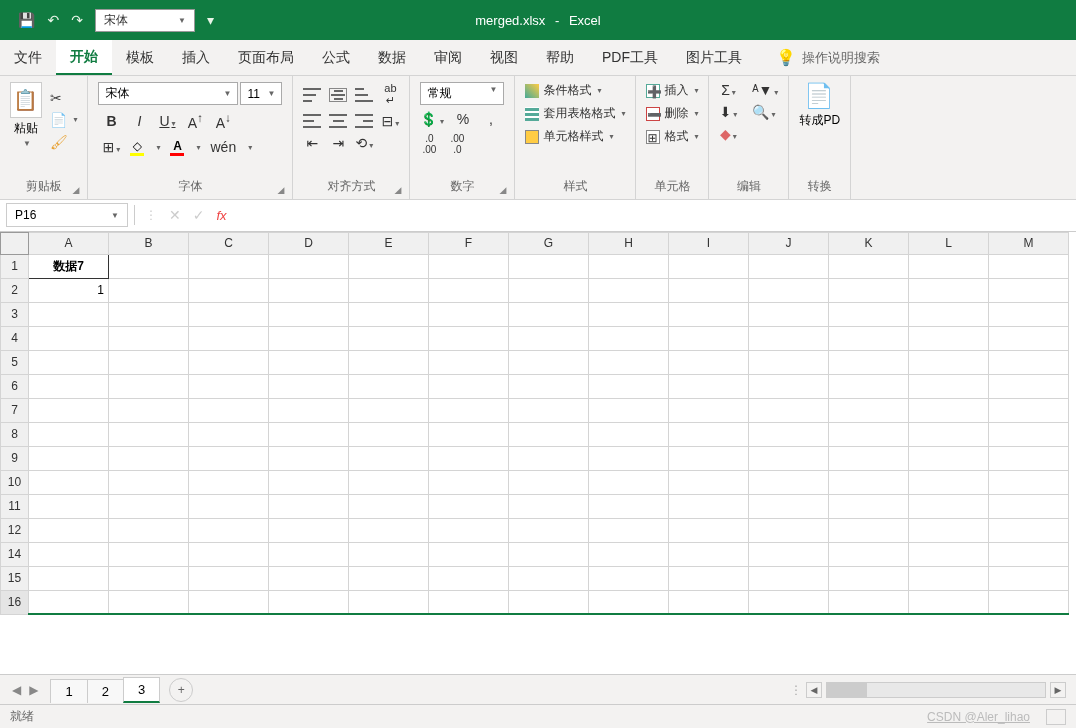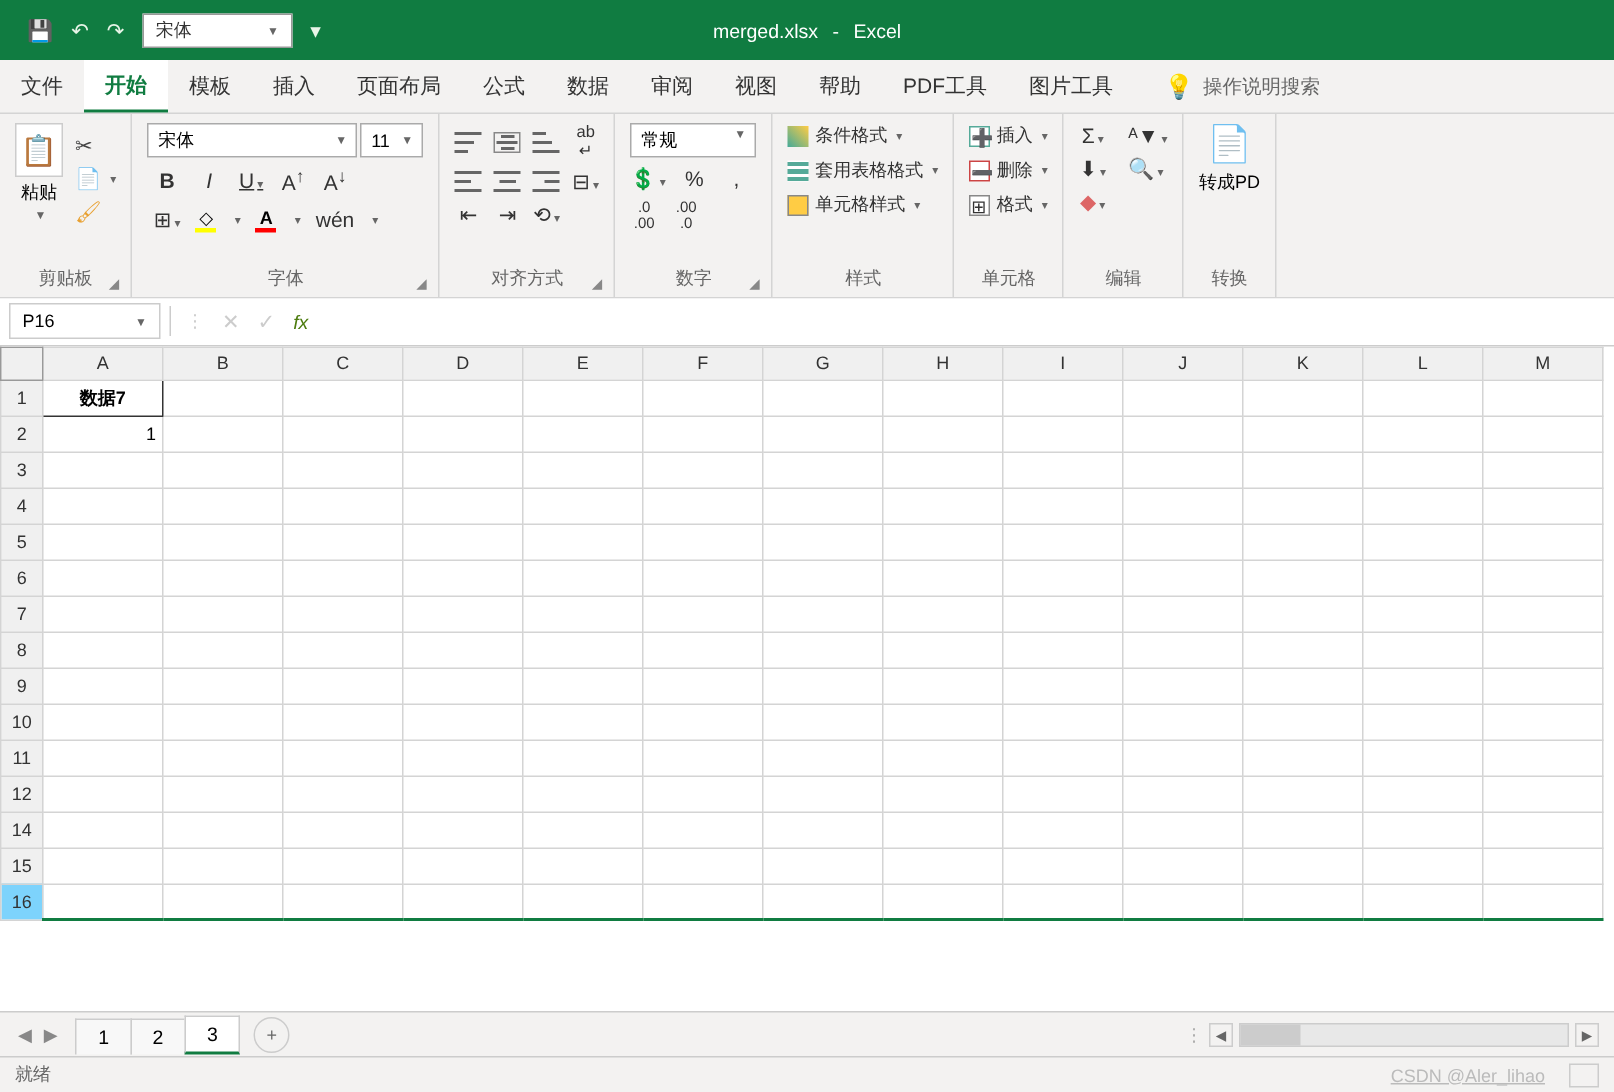--- a/index.html
+++ b/index.html
@@ -58,37 +58,37 @@
     .num-select { background: #fff; border: 1px solid #aaa; padding: 2px 6px; width: 84px; display: flex; justify-content: space-between; font-size: 12px; }
     .num-row { display: flex; gap: 10px; align-items: center; }
     
     
     .vert-list { display: flex; flex-direction: column; gap: 6px; }
     .vert-item { display: flex; align-items: center; gap: 4px; font-size: 12px; color: #333; cursor: pointer; white-space: nowrap; }
     .sq-icon { width: 14px; height: 14px; display: inline-block; }
     
     
     .ref-bar { height: 32px; display: flex; align-items: center; border-bottom: 1px solid #ccc; background: #fff; }
-    .name-box { width: 101px; border: 1px solid #ccc; margin: 0 6px; padding: 4px 8px; display: flex; justify-content: space-between; align-items: center; background: #fff; }
+    .name-box { width: 122px; border: 1px solid #ccc; margin: 0 6px; padding: 4px 8px; display: flex; justify-content: space-between; align-items: center; background: #fff; }
     .fx-controls { display: flex; align-items: center; gap: 12px; padding: 0 10px; color: #999; }
     .fx-btn { font-size: 14px; cursor: pointer; }
-    .fx-label { font-style: italic; font-size: 13px; color: #4d7c0f; }
+    .fx-label { font-style: italic; font-size: 13px; color: #ef4444; }
     .formula-input { flex: 1; border: none; padding: 4px; outline: none; }
     
     
     .grid-area { position: relative; overflow: hidden; }
     .grid { border-collapse: collapse; table-layout: fixed; }
     .grid th, .grid td { border: 1px solid #d4d4d4; font-size: 12px; background: #fff; }
     .grid .corner { width: 28px; height: 22px; background: #f0f0f0; border: 1px solid #999; }
     .grid .col-hdr { background: #f0f0f0; text-align: center; font-weight: normal; width: 80px; height: 22px; color: #333; }
     .grid .row-hdr { background: #f0f0f0; text-align: center; font-weight: normal; width: 28px; color: #333; }
     .grid td { height: 24px; padding: 0 4px; text-align: left; }
     .grid td.num { text-align: right; }
     .grid .a1 { font-weight: bold; text-align: center; }
-    .grid .row-hdr.active { background: #7dd3fc; }
+    .grid .row-hdr.active { background: #e5e5e5; }
     .grid tr.r16 td { border-bottom: 2px solid #107c41; }
     
     
     .sheet-bar { position: absolute; bottom: 24px; left: 0; right: 0; height: 30px; display: flex; align-items: center; background: #f3f2f1; border-top: 1px solid #ccc; }
     .sheet-nav { display: flex; gap: 8px; padding: 0 12px; color: #888; font-size: 12px; }
     .sheet-tabs { display: flex; align-items: flex-end; }
     .sheet-tab { padding: 4px 14px; border: 1px solid #ccc; border-bottom: none; background: #f8f8f8; font-size: 13px; cursor: pointer; margin-right: -1px; }
     .sheet-tab.active { background: #fff; border-bottom: 2px solid #107c41; }
     .add-sheet { width: 24px; height: 24px; border: 1px solid #ccc; border-radius: 50%; display: flex; align-items: center; justify-content: center; margin-left: 10px; cursor: pointer; color: #666; }
     .hscroll-area { margin-left: auto; display: flex; align-items: center; gap: 4px; padding-right: 10px; }

